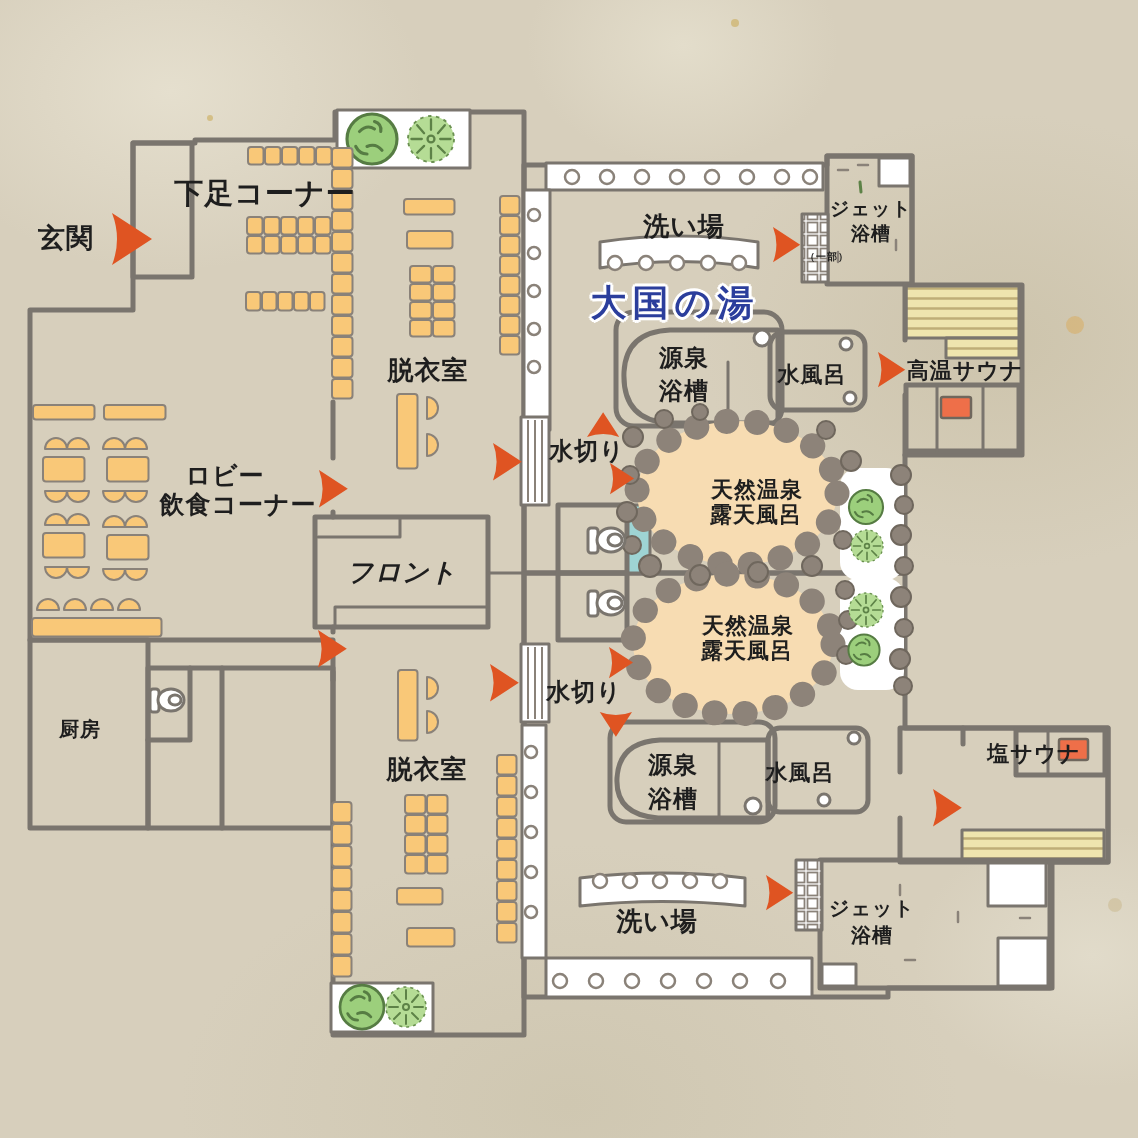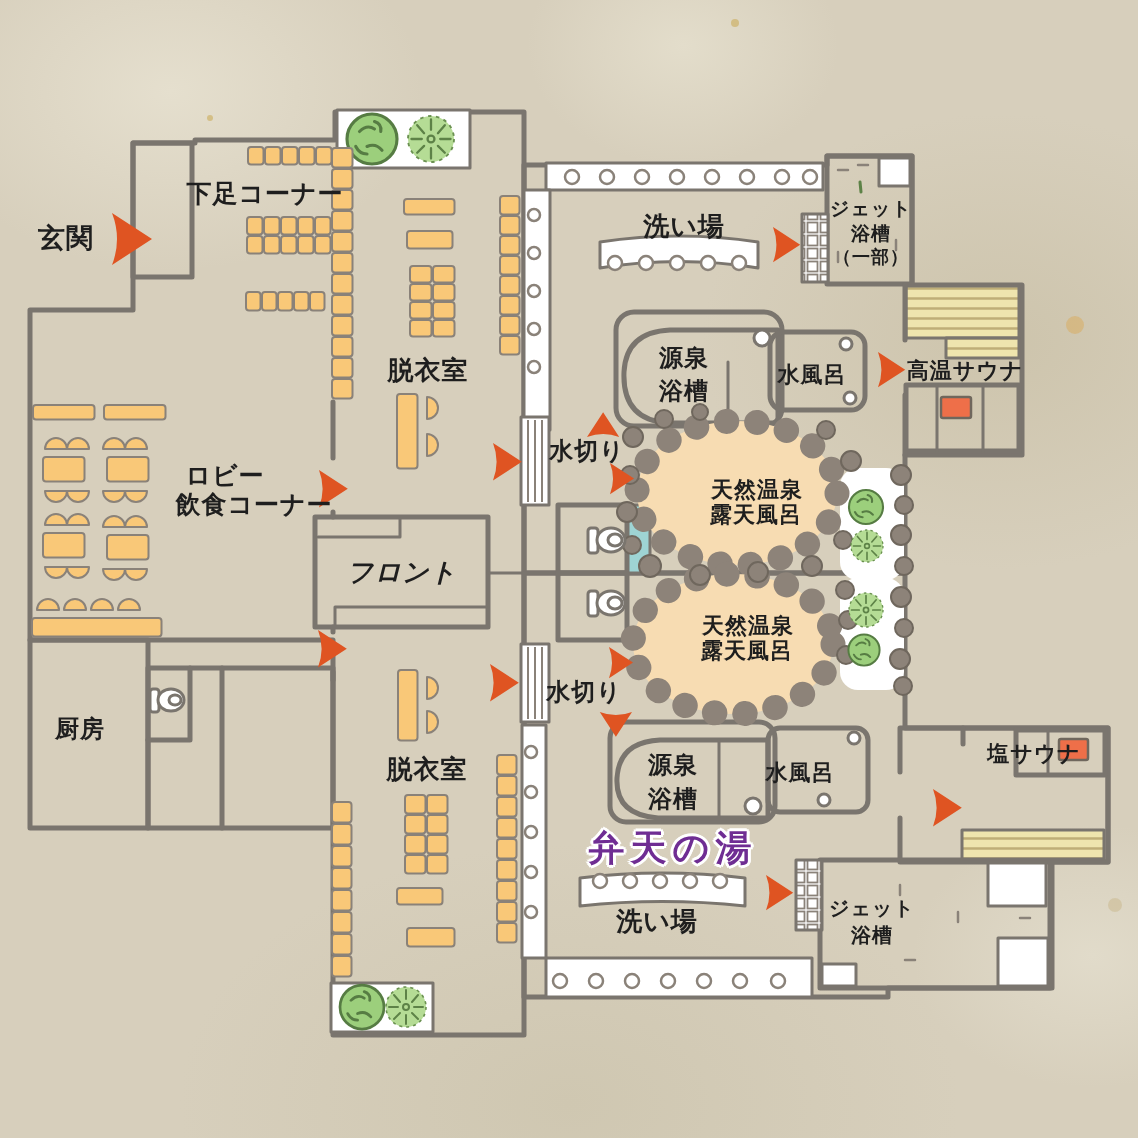--- a/index.html
+++ b/index.html
@@ -391,45 +391,45 @@
     <use href="#arrow" transform="translate(318,630) scale(0.72)"></use>
     <use href="#arrow" transform="translate(490,664) scale(0.72)"></use>
     <use href="#arrow" transform="translate(609,647) scale(0.6)"></use>
     <use href="#arrow" transform="translate(632,712) rotate(90) scale(0.62)"></use>
     <use href="#arrow" transform="translate(766,875) scale(0.68)"></use>
     <use href="#arrow" transform="translate(933,789) scale(0.72)"></use>
   </g>
 </svg>
 
 <div class="lbl" style="left:66px;top:238px;font-size:27px;">玄関</div>
-<div class="lbl" style="left:265px;top:193px;font-size:25px;">下足コーナー</div>
+<div class="lbl" style="left:265px;top:193px;font-size:29px;">下足コーナー</div>
 <div class="lbl" style="left:428px;top:370px;font-size:26px;">脱衣室</div>
 <div class="lbl" style="left:225px;top:475px;font-size:25px;text-align:right;">ロビー</div>
-<div class="lbl" style="left:238px;top:504px;font-size:25px;margin-left:16px;">飲食コーナー</div>
+<div class="lbl" style="left:238px;top:504px;font-size:25px;">飲食コーナー</div>
 <div class="lbl" style="left:402px;top:572px;font-size:26px;font-style:italic;">フロント</div>
-<div class="lbl" style="left:80px;top:729px;font-size:24px;">厨房</div>
+<div class="lbl" style="left:80px;top:729px;font-size:20px;">厨房</div>
 
 <div class="lbl" style="left:684px;top:226px;font-size:26px;">洗い場</div>
 <div class="lbl" style="left:871px;top:208px;font-size:19px;">ジェット</div>
 <div class="lbl" style="left:871px;top:233px;font-size:19px;">浴槽</div>
-<div class="lbl" style="left:871px;top:257px;font-size:18px;">（一部）</div>
+<div class="lbl" style="left:827px;top:257px;font-size:10px;">（一部）</div>
+<div class="lbl title" style="left:675px;top:303px;font-size:36px;color:#2b3e9c;">大国の湯</div>
 <div class="lbl" style="left:684px;top:358px;font-size:24px;">源泉</div>
 <div class="lbl" style="left:684px;top:391px;font-size:24px;">浴槽</div>
 <div class="lbl" style="left:812px;top:375px;font-size:22px;">水風呂</div>
 <div class="lbl" style="left:965px;top:371px;font-size:22px;">高温サウナ</div>
 <div class="lbl" style="left:587px;top:451px;font-size:24px;">水切り</div>
 <div class="lbl" style="left:757px;top:490px;font-size:22px;">天然温泉</div>
 <div class="lbl" style="left:756px;top:515px;font-size:22px;">露天風呂</div>
 
 <div class="lbl" style="left:748px;top:626px;font-size:22px;">天然温泉</div>
 <div class="lbl" style="left:747px;top:651px;font-size:22px;">露天風呂</div>
 <div class="lbl" style="left:584px;top:692px;font-size:24px;">水切り</div>
 <div class="lbl" style="left:673px;top:765px;font-size:24px;">源泉</div>
 <div class="lbl" style="left:673px;top:799px;font-size:24px;">浴槽</div>
 <div class="lbl" style="left:800px;top:773px;font-size:22px;">水風呂</div>
-<div class="lbl title" style="left:673px;top:848px;font-size:36px;color:#6f2d93;">弁天の湯</div>
 <div class="lbl" style="left:1034px;top:754px;font-size:22px;">塩サウナ</div>
 <div class="lbl" style="left:657px;top:921px;font-size:26px;">洗い場</div>
 <div class="lbl" style="left:872px;top:908px;font-size:20px;">ジェット</div>
 <div class="lbl" style="left:872px;top:935px;font-size:20px;">浴槽</div>
 <div class="lbl" style="left:427px;top:769px;font-size:26px;">脱衣室</div>
 
 </div>
 
 </body></html>

